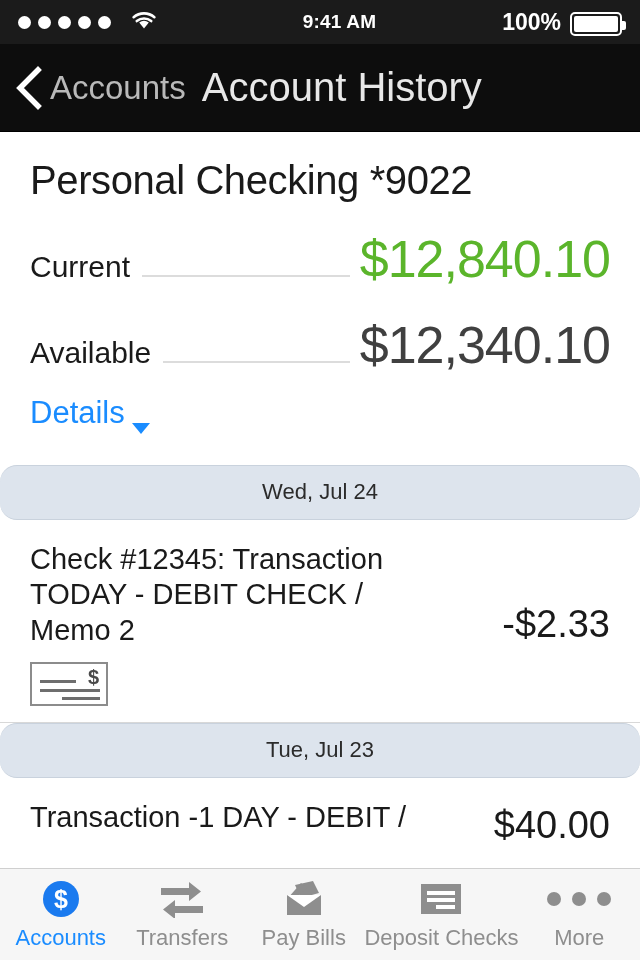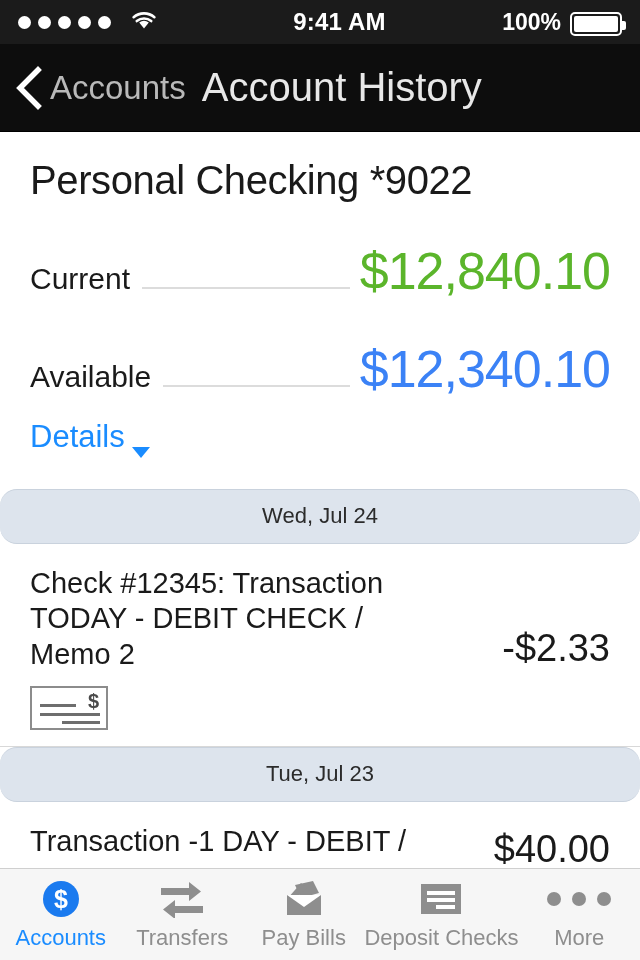--- a/index.html
+++ b/index.html
@@ -15,21 +15,21 @@
   .status-bar {
     height:44px; background:#1b1b1b; color:#fff;
     display:flex; align-items:center; position:relative;
     padding:0 18px;
   }
   .signal-dots { display:flex; gap:7px; align-items:center; }
   .signal-dots i { width:13px; height:13px; border-radius:50%; background:#fff; display:block; }
   .wifi { margin-left:18px; display:block; }
   .status-time {
     position:absolute; left:0; right:0; text-align:center;
-    font-size:24px; font-weight:bold; letter-spacing:.2px; pointer-events:none;padding-left:39px;
+    font-size:19px; font-weight:bold; letter-spacing:.2px; pointer-events:none;padding-left:39px;
   }
   .status-right {
     margin-left:auto; display:flex; align-items:flex-end; gap:9px;
     font-size:23px; font-weight:bold;
   }
   .battery {
     width:52px; height:24px; border:2.5px solid #fff; border-radius:5px;
     position:relative; padding:2px;
   }
   .battery::after {
@@ -50,23 +50,23 @@
 
   
   .summary { padding:26px 30px 0 30px; background:#fff; }
   .acct-title {
     font-size:40px; font-weight:300; color:#1a1a1a;
     letter-spacing:-.4px; white-space:nowrap;
   }
   .bal-row { display:flex; align-items:baseline; margin-top:26px; }
   .bal-label { font-size:30px; font-weight:300; color:#1a1a1a; white-space:nowrap; }
   .bal-rule { flex:1 1 auto; border-bottom:2px solid #dcdcdc; margin:0 10px 9px 12px; min-width:18px; }
-  .bal-amount { font-size:52px; font-weight:300; letter-spacing:-1px; white-space:nowrap;margin-top:12px; }
+  .bal-amount { font-size:52px; font-weight:300; letter-spacing:-1px; white-space:nowrap; }
   .bal-amount.current { color:#5bb52b; }
-  .bal-amount.available { color:#3b82f6; }
+  .bal-amount.available { color:#404040; }
   .details-link {
     display:inline-flex; align-items:flex-end; gap:7px;
     font-size:31px; color:#1a8cff; font-weight:300; margin-top:20px;
   }
   .caret-down {
     width:0; height:0; border-left:9px solid transparent;
     border-right:9px solid transparent; border-top:11px solid #1a8cff;
     display:inline-block; position:relative; top:3px;
   }
   .summary-spacer { height:34px; }

